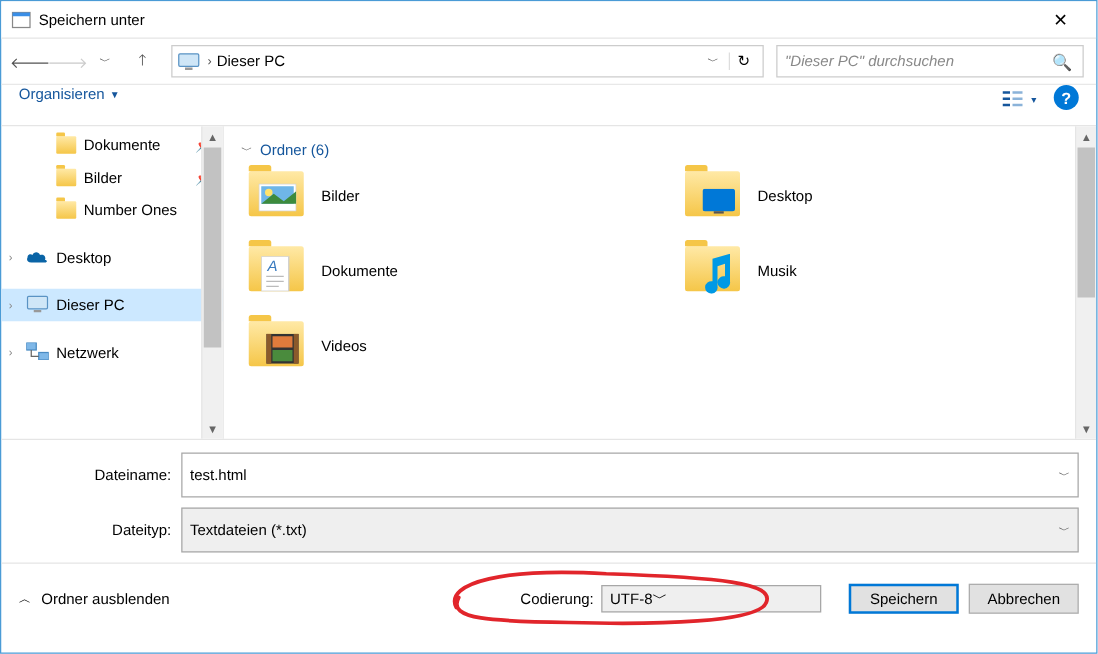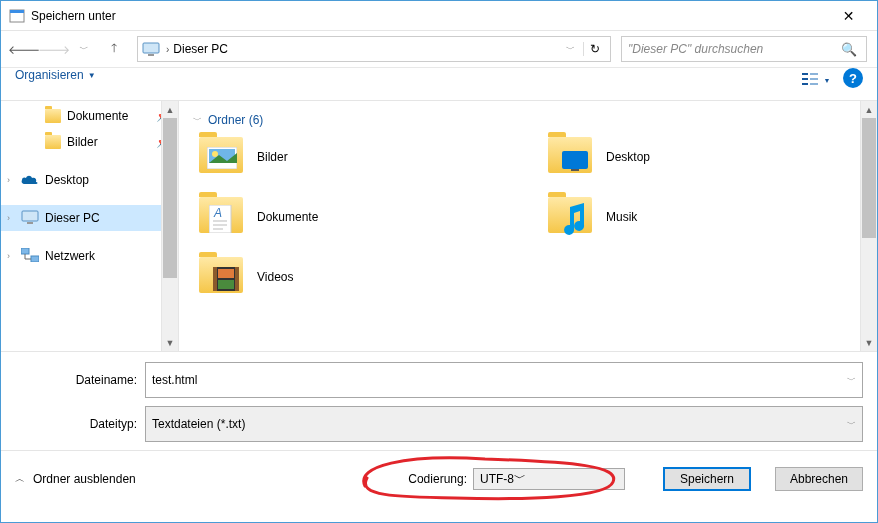--- a/index.html
+++ b/index.html
@@ -42,24 +42,24 @@
 .thumb { position:absolute; left:1px; right:1px; background:#c2c2c2; }
 .sa { position:absolute; left:0; right:0; height:17px; display:flex; align-items:center; justify-content:center; color:#666; font-size:9px;}
 .bottom { border-top:1px solid #e5e5e5; padding:10px 14px 0 14px; }
 .fieldrow { display:flex; align-items:center; margin-bottom:8px; }
 .fieldlabel { width:130px; text-align:right; padding-right:8px; }
 .combo { flex:1; height:36px; border:1px solid #a7a7a7; background:#fff; display:flex; align-items:center; padding:0 6px; position:relative; }
 .combo.drop { background:#efefef; }
 .combo .dd { position:absolute; right:6px; font-size:9px; color:#555;}
 .footer { height:56px; border-top:1px solid #e5e5e5; display:flex; align-items:center; padding:0 14px; position:relative; margin-top:4px;}
 .hide { display:flex; align-items:center; gap:8px; }
-.btn { width:88px; height:24px; border:1px solid #adadad; background:#e1e1e1; display:flex; align-items:center; justify-content:center; margin-left:24px;}
+.btn { width:88px; height:24px; border:1px solid #adadad; background:#e1e1e1; display:flex; align-items:center; justify-content:center; margin-left:8px;}
 .btn.primary { border:2px solid #0078d7; background:#e1e1e1; height:24px; width:88px;}
 .encrow { display:flex; align-items:center; margin-left:auto; }
-.encbox { width:152px; height:22px; border:1px solid #a7a7a7; background:#efefef; display:flex; align-items:center; padding:0 6px; position:relative; margin-left:6px; margin-right:14px;}
+.encbox { width:176px; height:22px; border:1px solid #a7a7a7; background:#efefef; display:flex; align-items:center; padding:0 6px; position:relative; margin-left:6px; margin-right:14px;}
 
 .redcircle { position:absolute; left:344px; bottom:6px; width:280px; height:44px; pointer-events:none; }
 .redcircle svg { width:100%; height:100%; overflow:visible;}
 
 .lf { width:44px; height:36px; background:linear-gradient(#ffe9a6,#f5c648); border-radius:2px; position:relative;}
 .lf::before{content:"";position:absolute;top:-5px;left:0;width:18px;height:5px;background:#f5c648;border-radius:2px 2px 0 0;}
 .overlay { position:absolute; }
 </style>
 </head>
 <body>
@@ -125,20 +125,24 @@
     <div class="navitem indent">
       <span class="folder-y"></span>
       <span>Dokumente</span>
       <span class="pin">📌</span>
     </div>
     <div class="navitem indent">
       <span class="folder-y"></span>
       <span>Bilder</span>
       <span class="pin">📌</span>
     </div>
+    <div class="navitem indent">
+      <span class="folder-y"></span>
+      <span>Number Ones</span>
+    </div>
     <div style="height:12px;"></div>
     <div class="navitem">
       <span class="tree">›</span>
       <span><svg width="18" height="12" viewBox="0 0 18 12">
             <path d="M4 11 C1 11 0 9 1 7 C1 4 4 4 5 5 C6 2 10 2 11 5 C14 4 16 6 15 9 C17 9 17 11 15 11 Z" fill="#0a64a6"></path>
           </svg></span>
       <span>Desktop</span>
     </div>
     <div style="height:12px;"></div>
     <div class="navitem selected">

